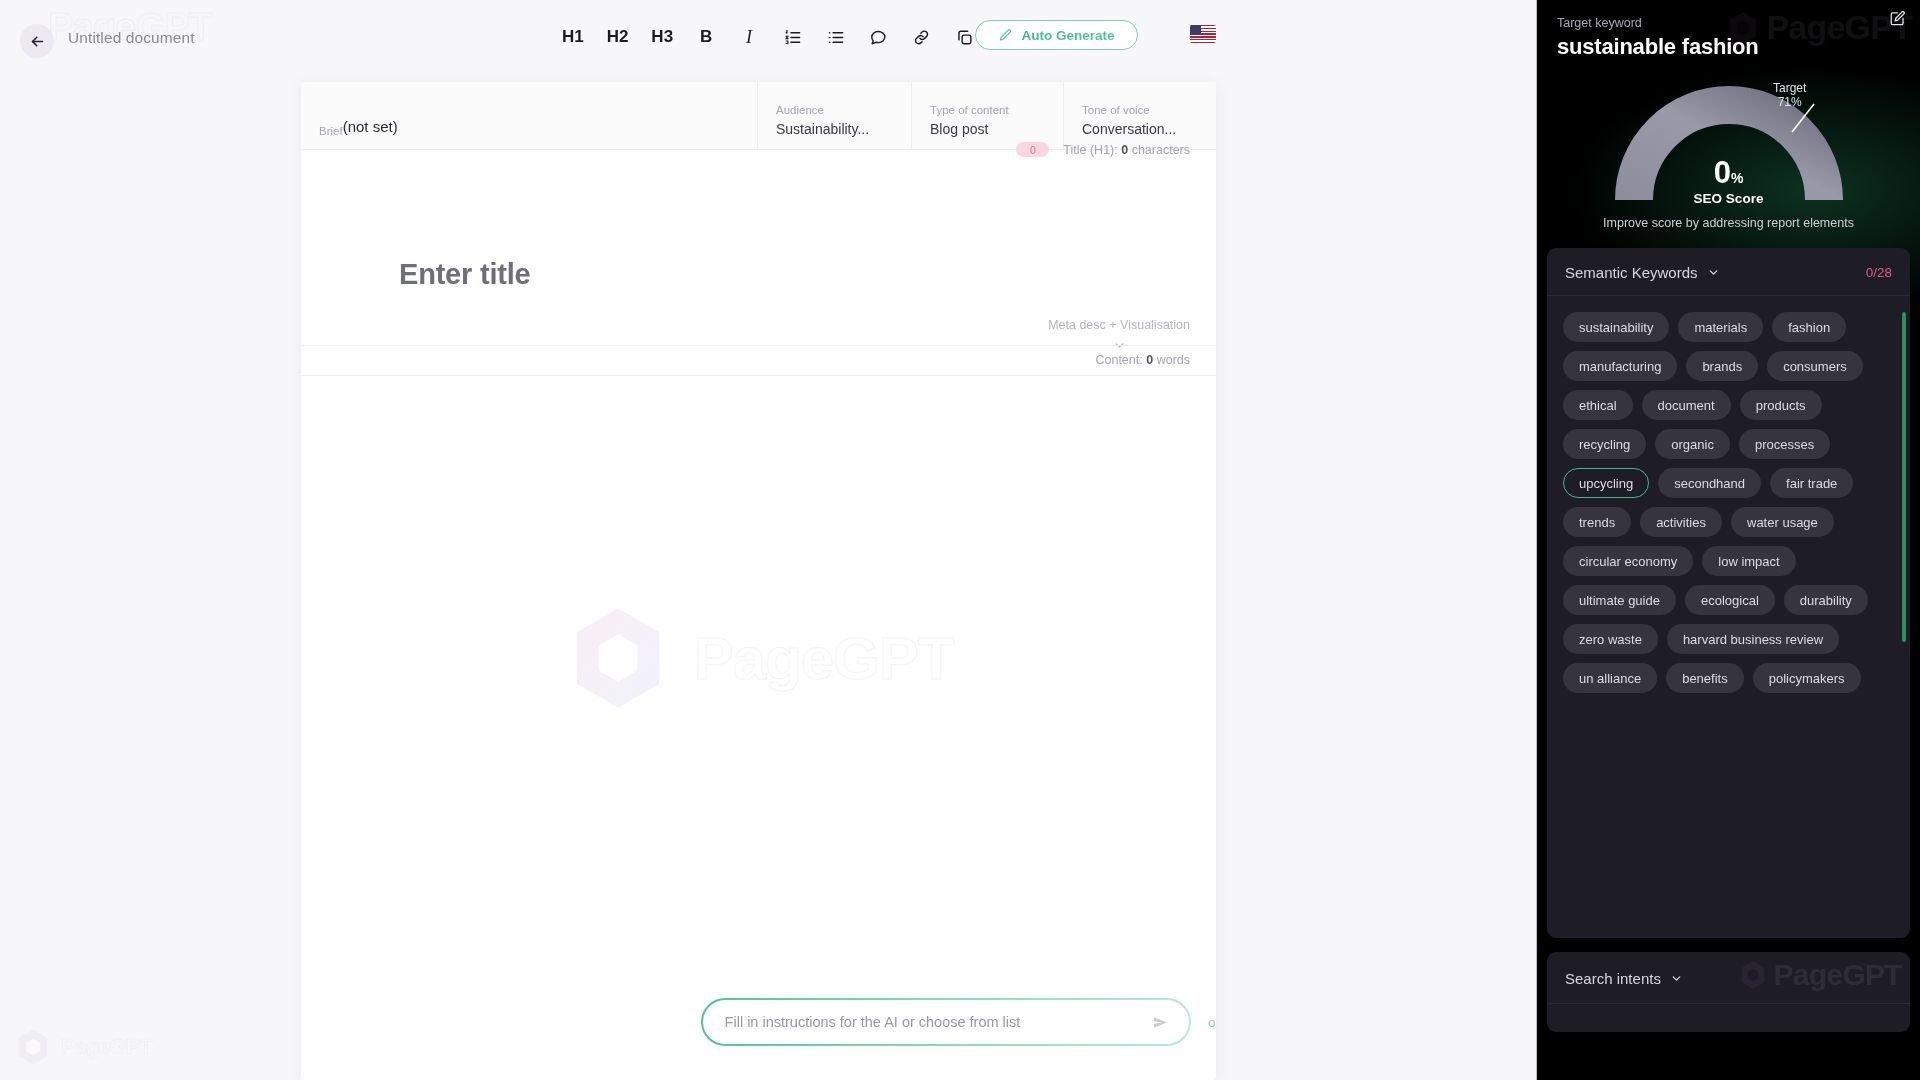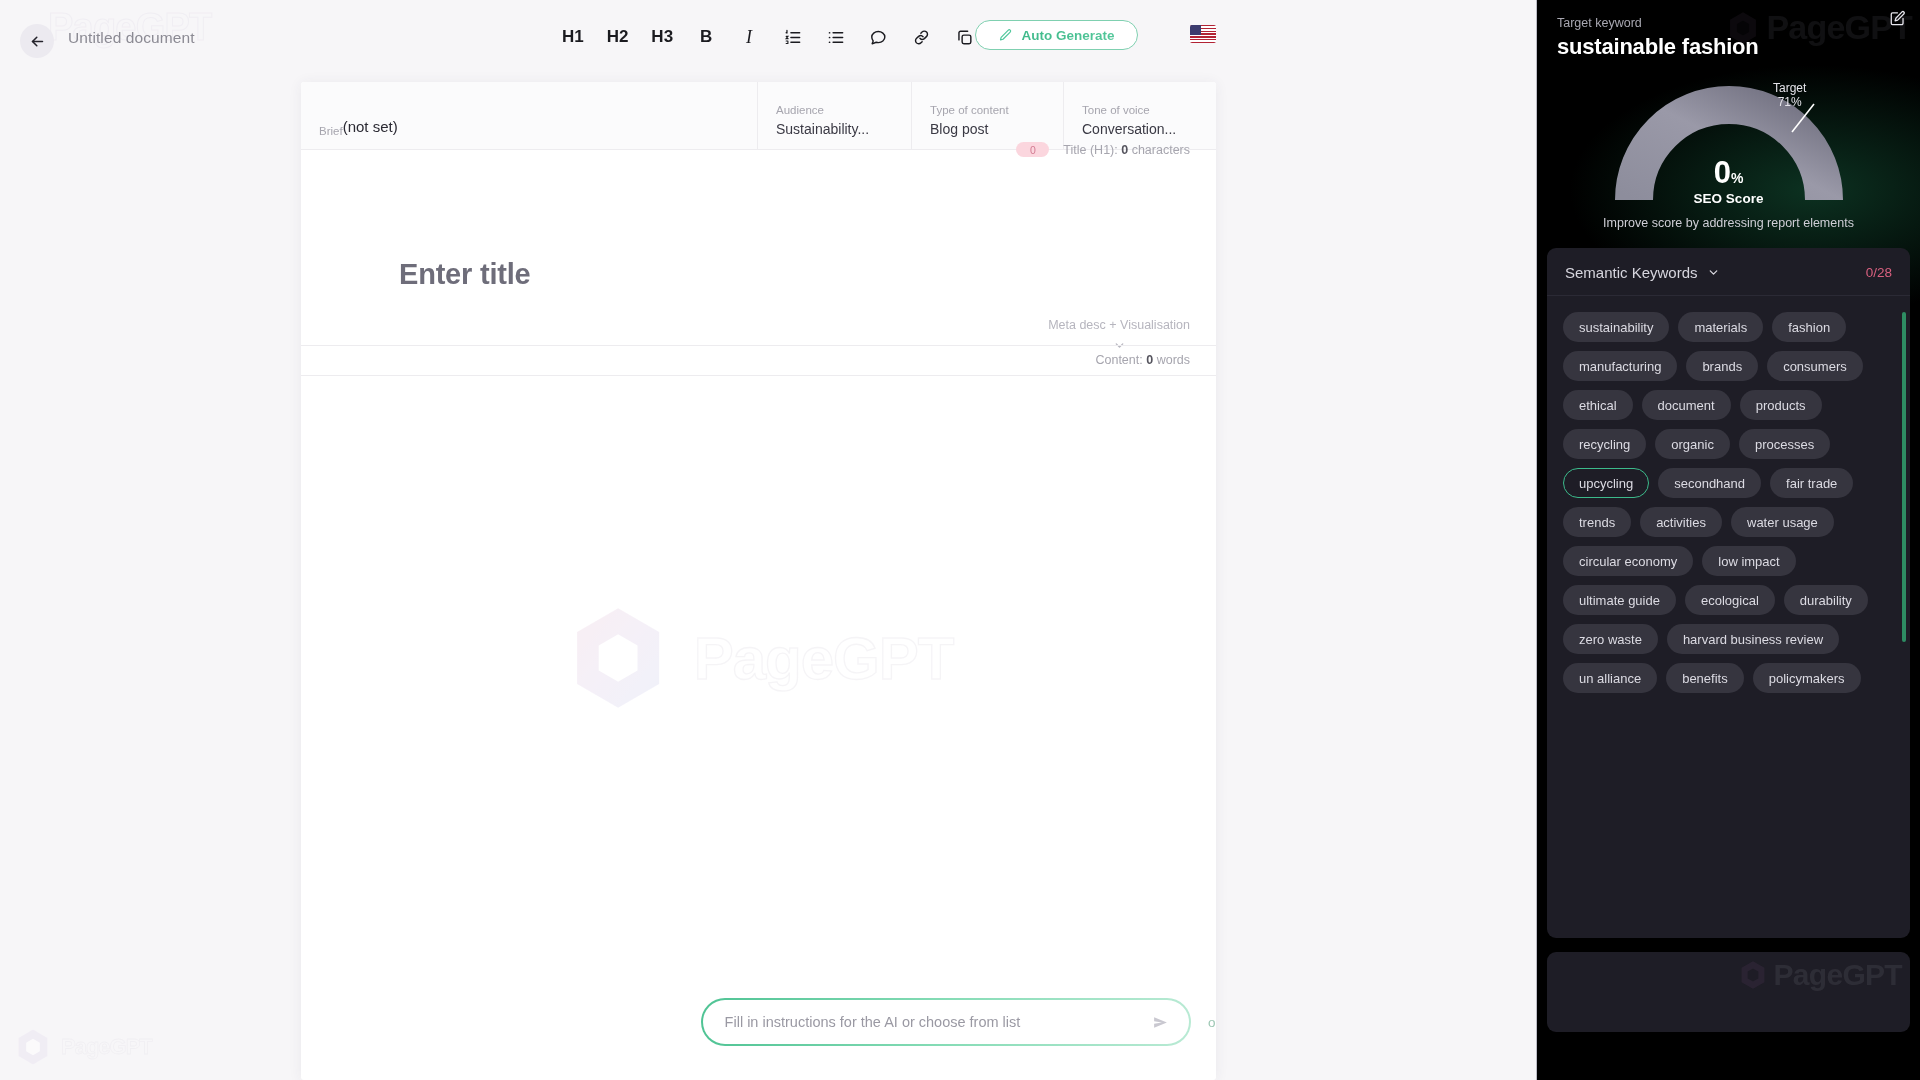--- a/index.html
+++ b/index.html
@@ -524,16 +524,22 @@
     </div>
 
     <div class="si-card">
       <div class="sb-wm-bot">
         <svg width="30" height="30" viewBox="0 0 100 100">
           <path d="M50 4 L88 26 L88 74 L50 96 L12 74 L12 26 Z" fill="#4a3450"></path>
           <path d="M50 28 L68 38.5 L68 61.5 L50 72 L32 61.5 L32 38.5 Z" fill="#221c28"></path>
         </svg>
         <div class="wm-text2">PageGPT</div>
       </div>
+      <div class="si-head">
+        <span>Search intents</span>
+        <svg width="13" height="13" viewBox="0 0 24 24" fill="none" stroke="#d7d6de" stroke-width="2.4" stroke-linecap="round" stroke-linejoin="round">
+          <polyline points="6 9 12 15 18 9"></polyline>
+        </svg>
+      </div>
     </div>
 
   </div>
 </div>
 
 </body></html>

